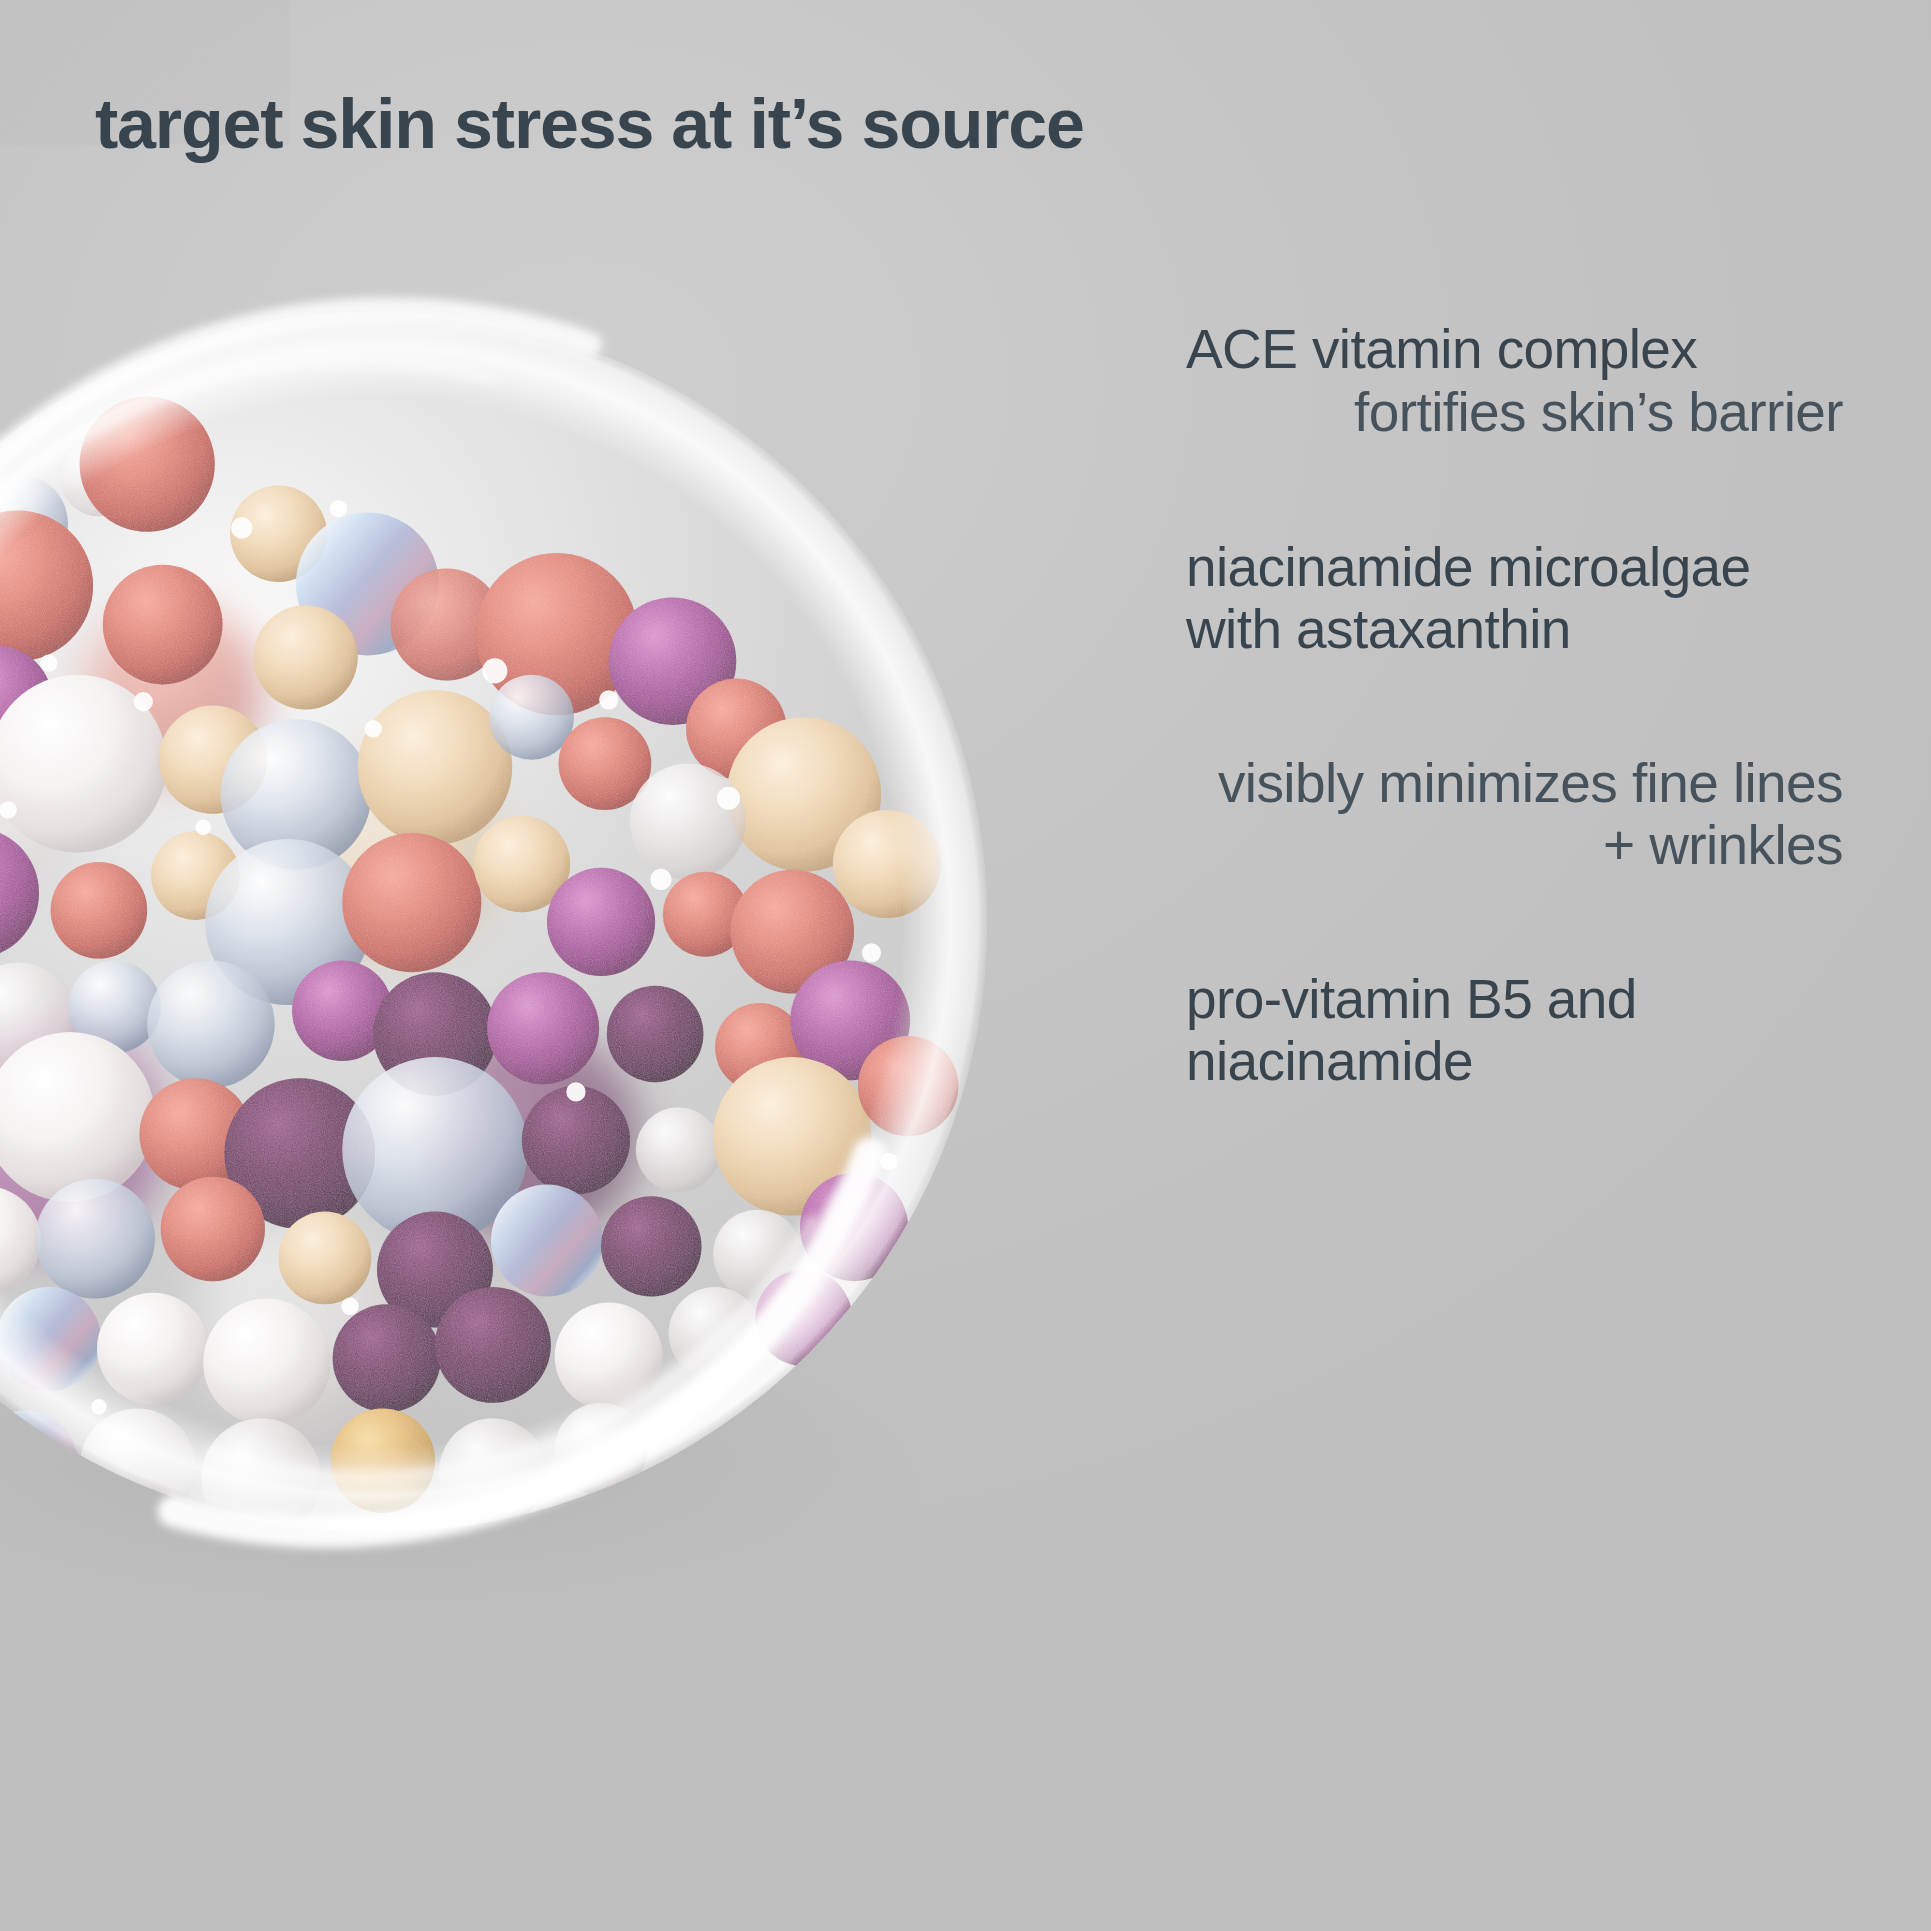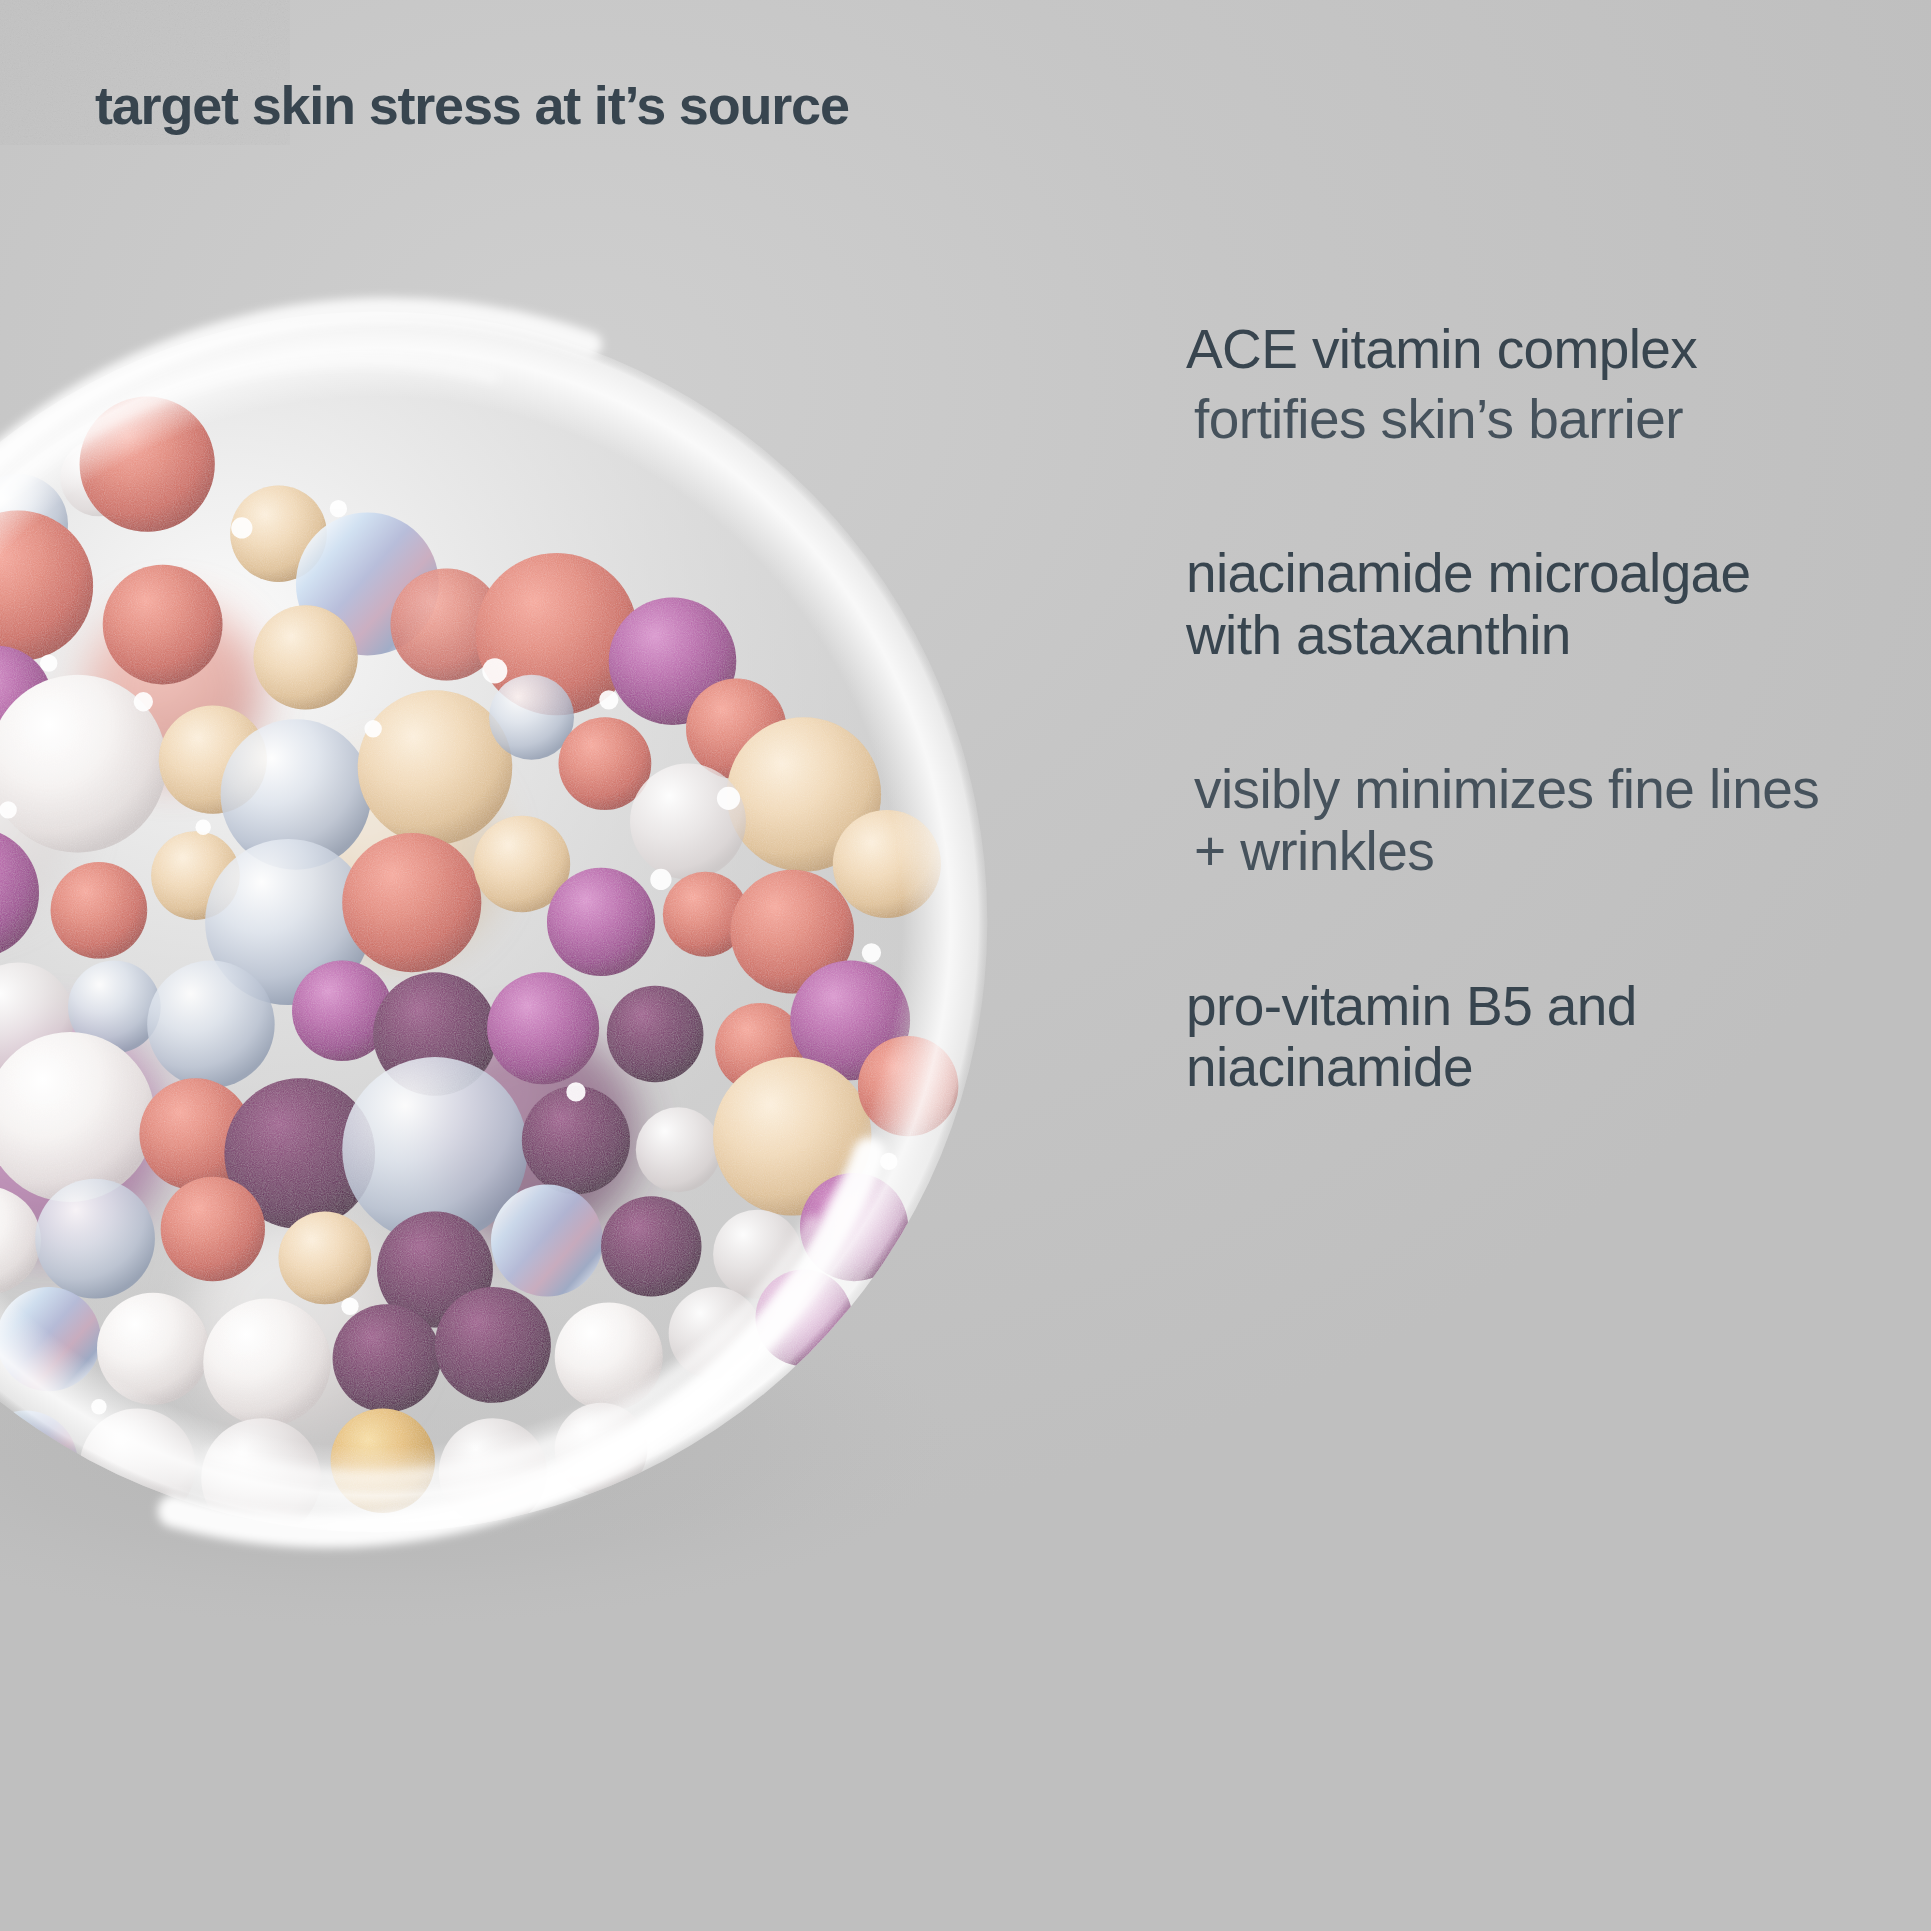--- a/index.html
+++ b/index.html
@@ -11,42 +11,42 @@
   #stage{position:relative;width:1931px;height:1931px;overflow:hidden;
     background:
       radial-gradient(ellipse 1448px 1159px at 30% 20%, #cfcfcf 0%, #c6c6c6 45%, #bfbfbf 100%);
   }
   
   #grain{position:absolute;inset:0;pointer-events:none;opacity:.20;mix-blend-mode:multiply;}
 
   
   #headline{
     position:absolute;left:95px;top:41px;width:1757px;
-    font-size:54px;line-height:1.05;font-weight:700;
+    font-size:70px;line-height:1.05;font-weight:700;
     letter-spacing:-1.2px;color:#38454f;white-space:nowrap;
   }
 
   
   #product{position:absolute;left:-241px;top:188px;width:1265px;height:1492px;}
   #product svg{display:block;width:100%;height:100%;}
 
   
   #copy{
     position:absolute;left:1186px;top:319px;width:657px;
     color:#38454f;
   }
   .feat{margin-bottom:93px;}
   .feat:last-child{margin-bottom:0;}
   .feat-name{
     font-size:55px;line-height:1.12;font-weight:400;letter-spacing:-0.6px;
     margin:0 0 1.9px 0;
   }
   .feat-benefit{
     font-size:55px;line-height:1.12;font-weight:400;letter-spacing:-0.6px;
-    margin:8px;color:#46525c;
+    margin:0;color:#46525c;text-align:right;
   }
 </style>
 </head>
 <body>
 
 <div id="stage">
 
   <div id="product">
     <svg viewBox="0 0 1310 1545" xmlns="http://www.w3.org/2000/svg">
       <defs>

